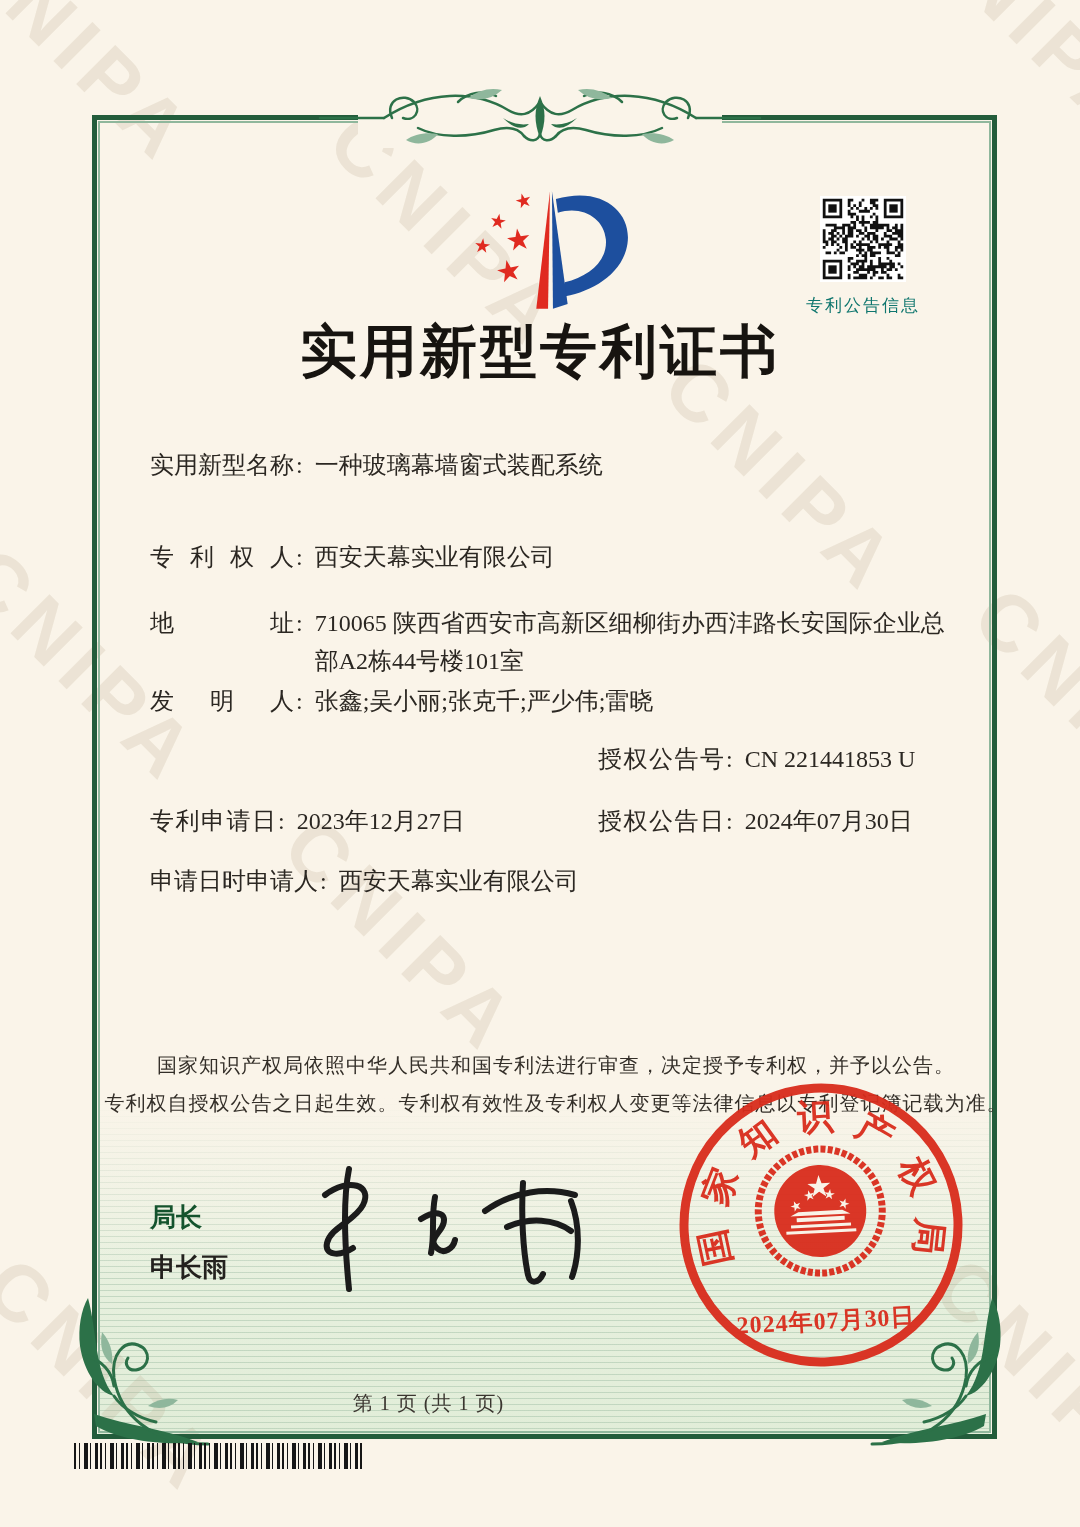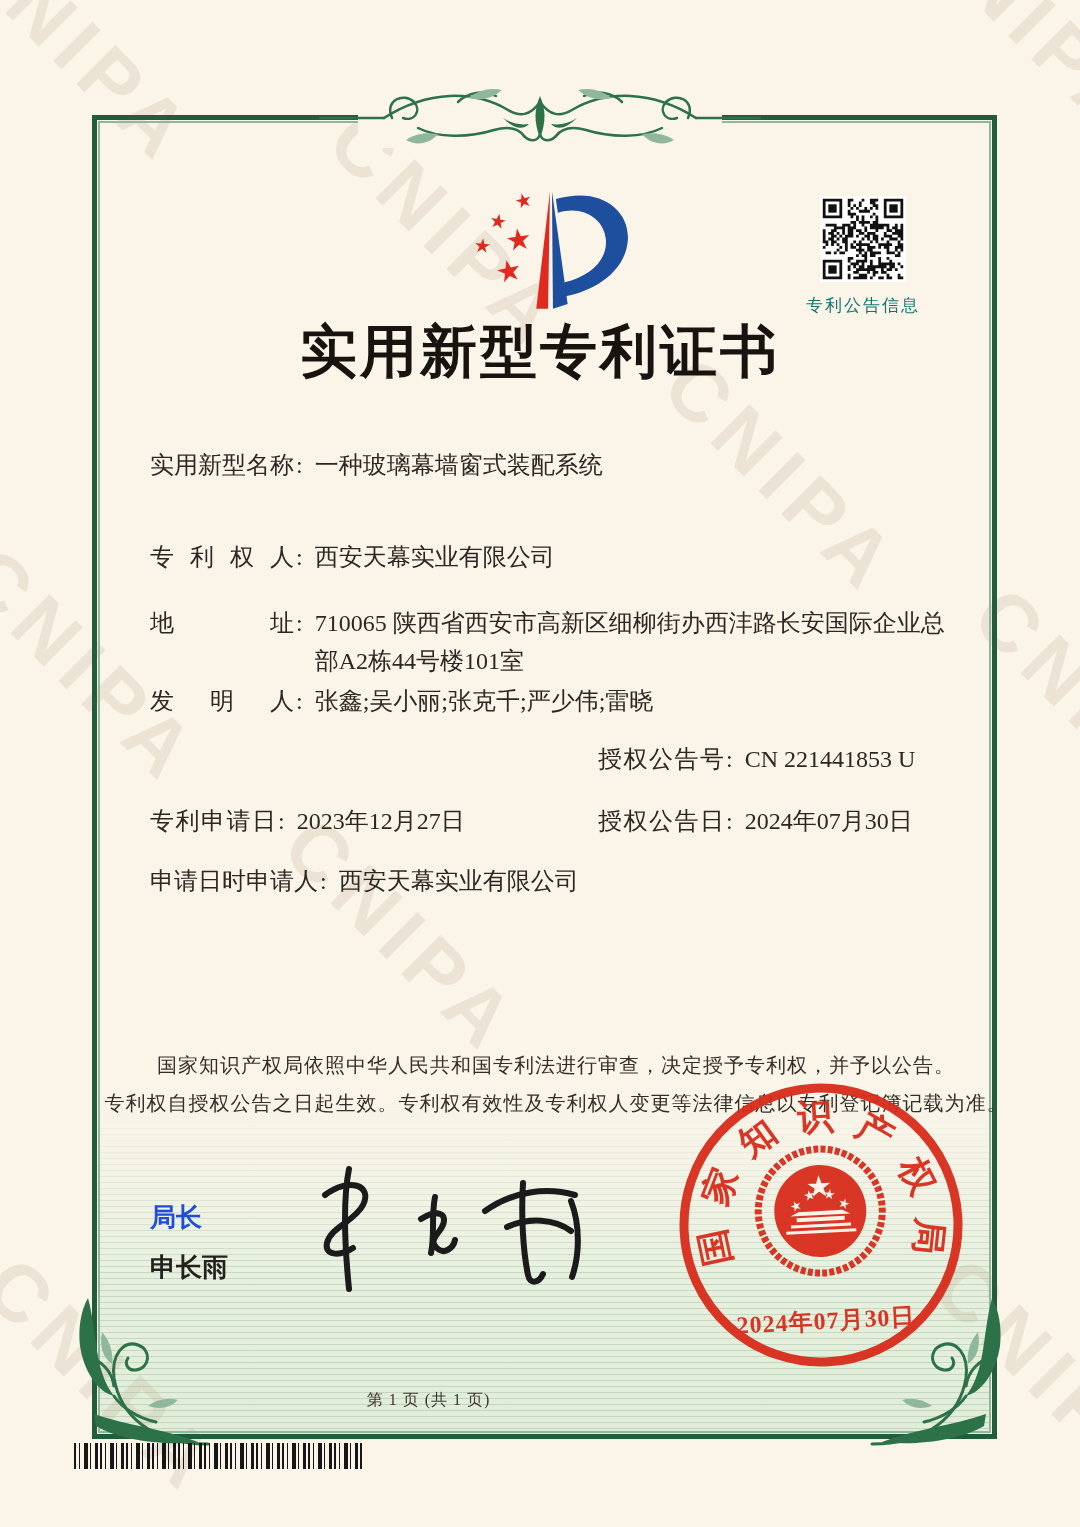--- a/index.html
+++ b/index.html
@@ -46,30 +46,30 @@
   .r0{top:446px}.r1{top:538px}.r2{top:604px}.r3{top:682px}
   .r4{top:740px}.r5{top:802px}.r6{top:862px}.r7{top:930px}
   .rright{left:598px}
   .wrapval{display:inline-block;width:630px;white-space:normal;}
   
   .stmt{position:absolute;left:0;width:1080px;margin:16px;text-align:center;
     font-size:20px;letter-spacing:1px;color:#332e28;}
   .s1{top:1036px}.s2{top:1074px}
   
   .sig-title{position:absolute;left:150px;top:1200px;
-    font-family:"Liberation Sans","DejaVu Sans",sans-serif;font-weight:700;font-size:26px;color:#1d4ed8;}
+    font-family:"Liberation Sans","DejaVu Sans",sans-serif;font-weight:700;font-size:26px;color:#14532d;}
   .sig-name{position:absolute;left:150px;top:1250px;
     font-family:"Liberation Sans","DejaVu Sans",sans-serif;font-weight:700;font-size:26px;color:#23211e;}
   .sig-hand{position:absolute;left:285px;top:1155px;}
   
   .seal{position:absolute;left:668px;top:1072px;transform:rotate(-3deg);opacity:.95;}
   .seal text{font-family:"Liberation Serif","DejaVu Serif",serif;}
   
   .footer{position:absolute;left:0;top:1390px;width:857px;text-align:center;
-    font-size:16px;color:#3a352f;letter-spacing:1px;}
+    font-size:20px;color:#3a352f;letter-spacing:1px;}
   
   .barcode{position:absolute;left:74px;top:1443px;width:290px;height:26px;
     background:repeating-linear-gradient(90deg,
       #161616 0 2px,rgba(0,0,0,0) 2px 5px,
       #161616 5px 6px,rgba(0,0,0,0) 6px 10px,
       #161616 10px 14px,rgba(0,0,0,0) 14px 16px,
       #161616 16px 17px,rgba(0,0,0,0) 17px 21px,
       #161616 21px 24px,rgba(0,0,0,0) 24px 26px);}
   .orn{position:absolute;}
 </style>

